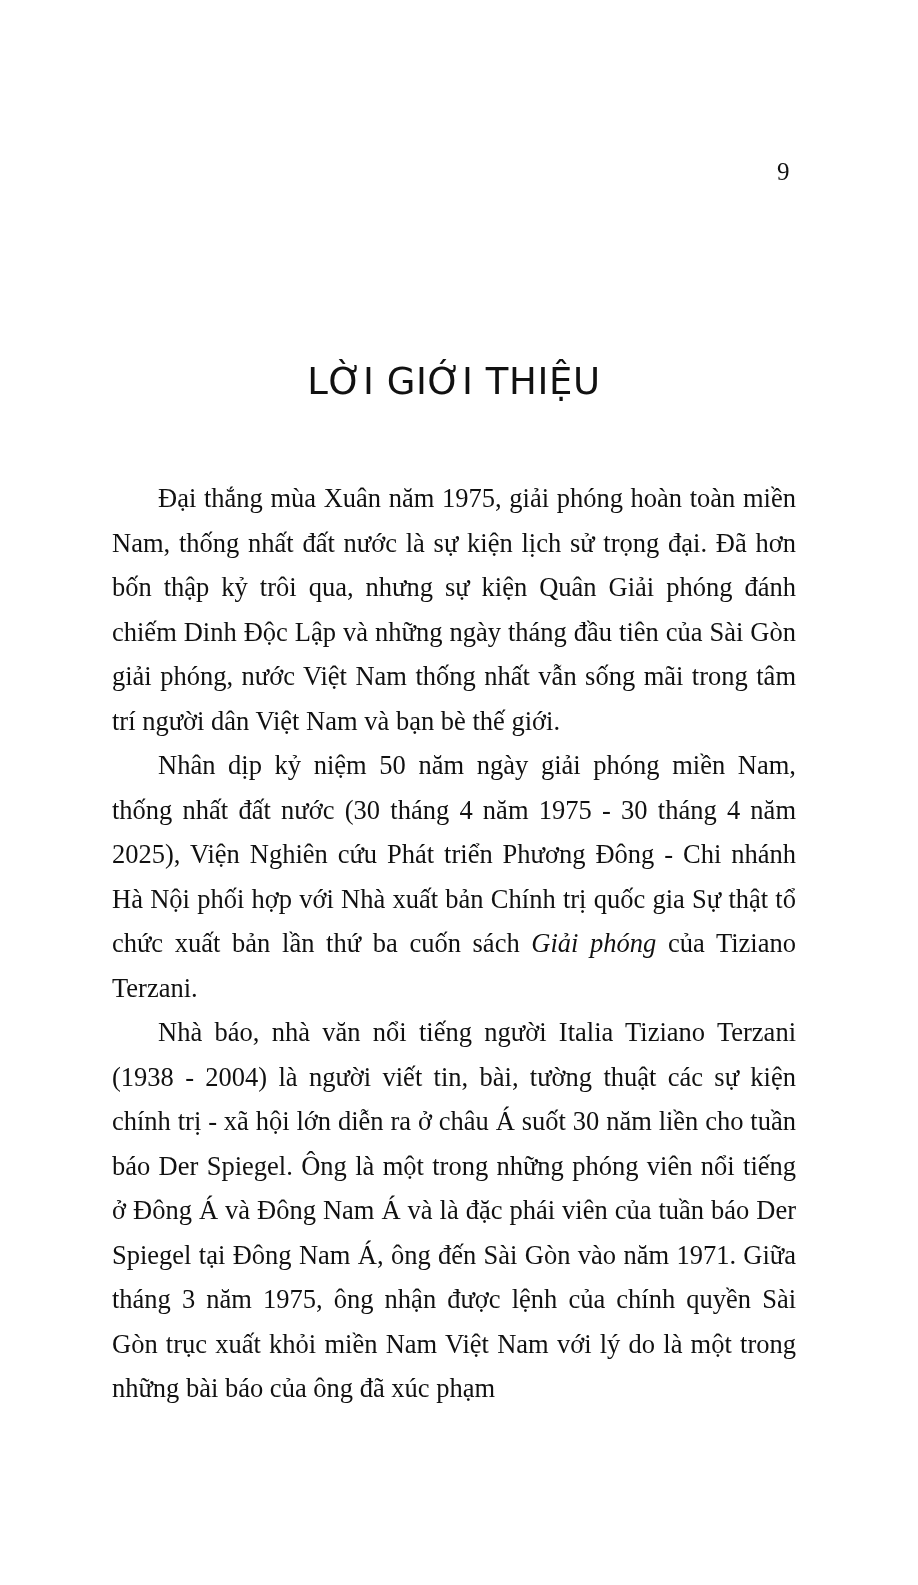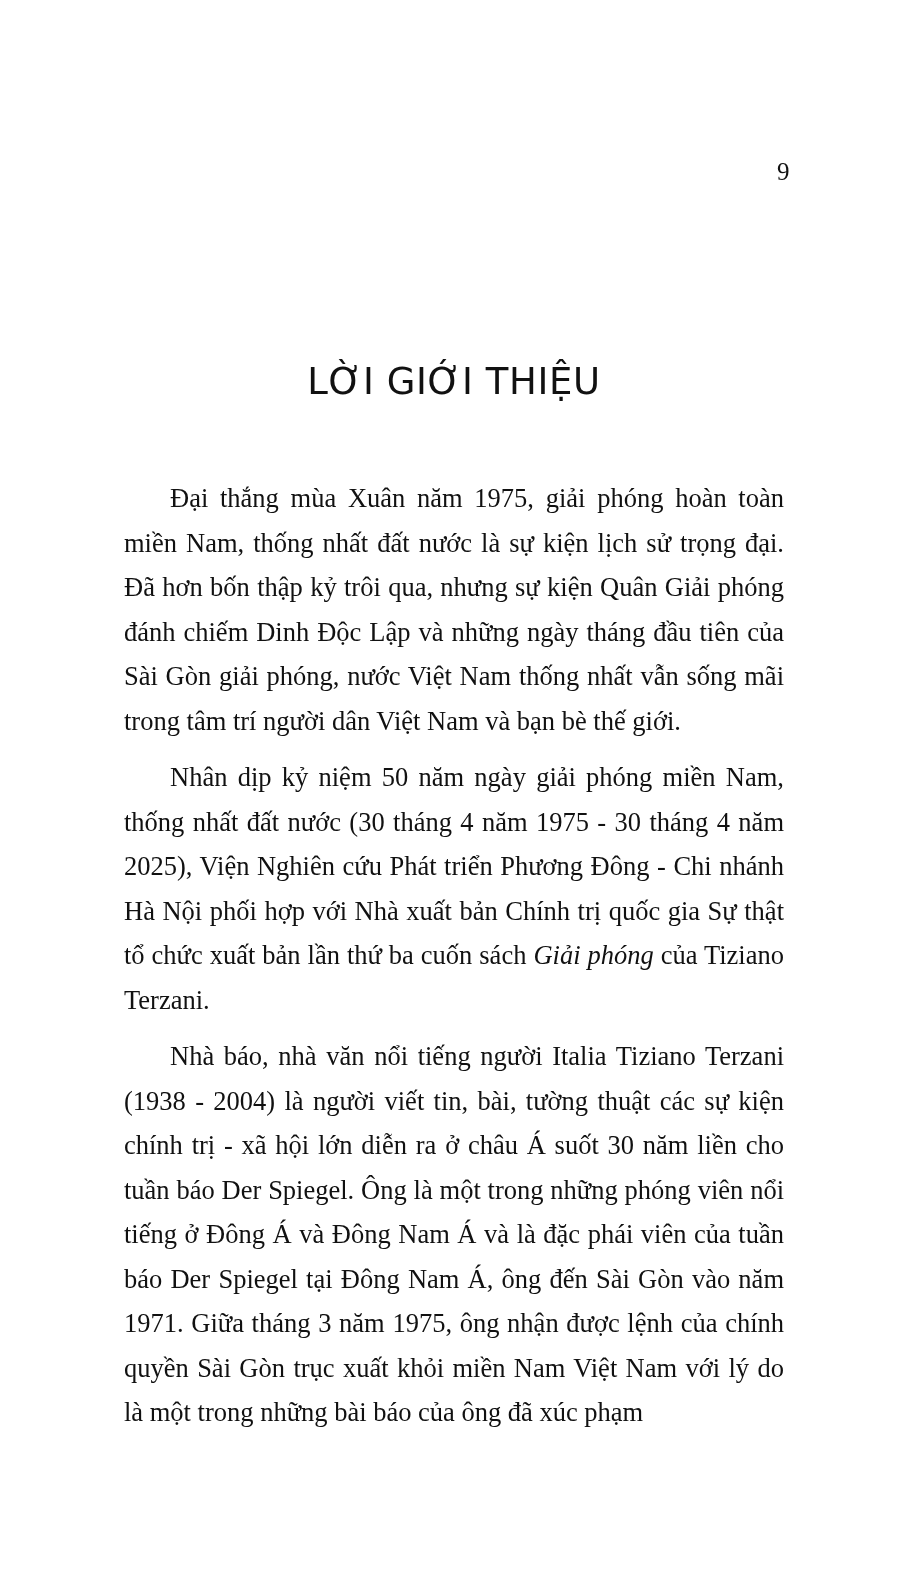--- a/index.html
+++ b/index.html
@@ -48,21 +48,21 @@
     margin: 0 0 72px 0;
     line-height: 1.2;
   }
   .para {
     font-family: "Liberation Serif", serif;
     font-size: 26.5px;
     line-height: 44.5px;
     text-align: justify;
     text-justify: inter-word;
     color: #111111;
-    margin: 12px;
+    margin: 0;
     text-indent: 46px;
     -webkit-hyphens: none;
     hyphens: none;
   }
   .para + .para {
     margin-top: 0px;
     font-family: Liberation Serif, serif;
   }
   .para i, .para em {
     font-style: italic;

